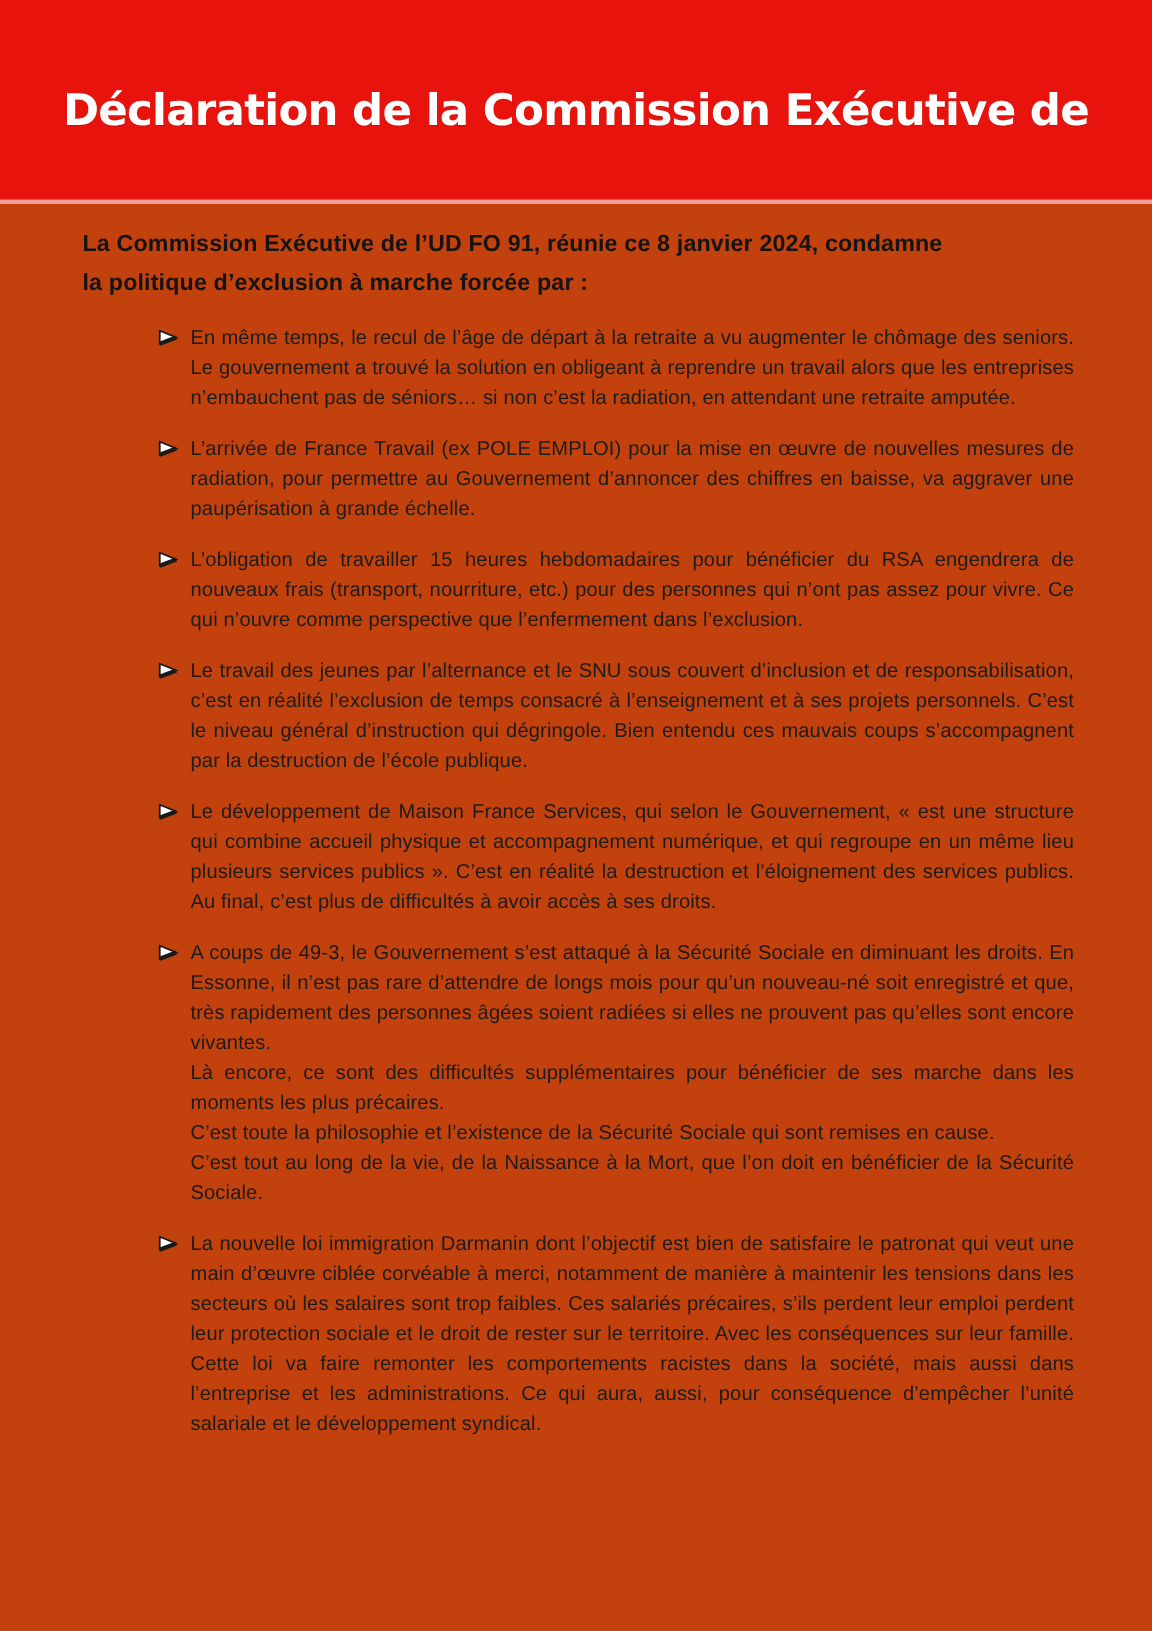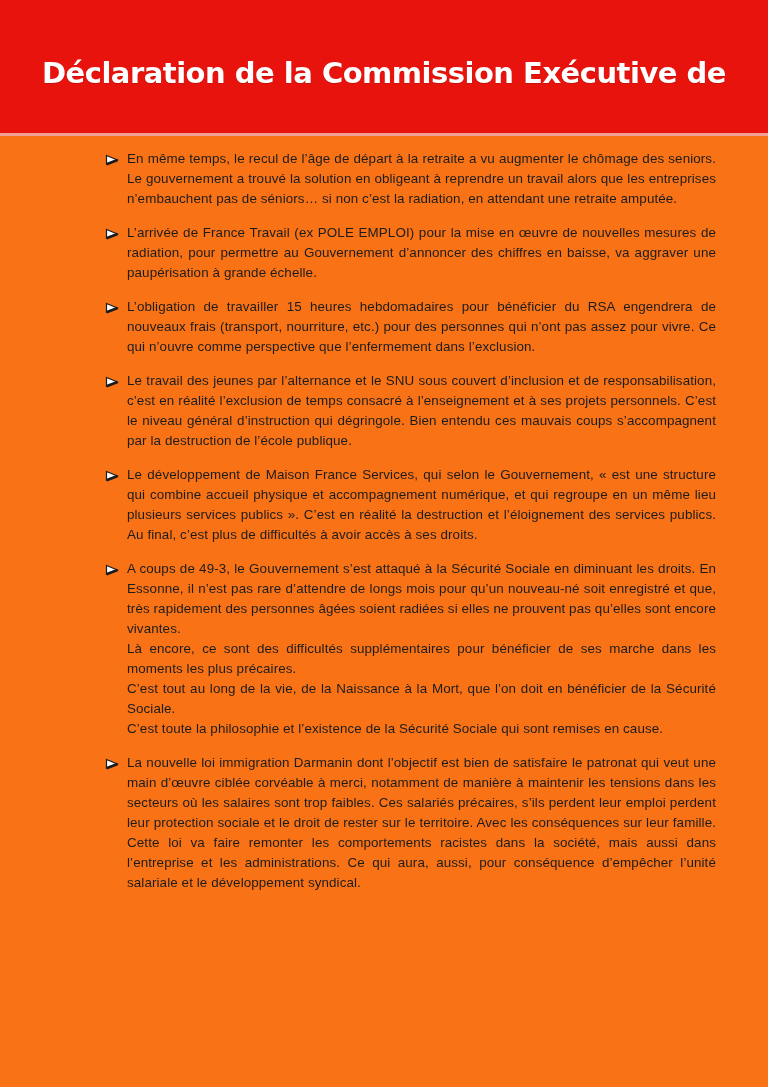--- a/index.html
+++ b/index.html
@@ -8,21 +8,21 @@
     --ink:#1c1c1c;
   }
   html,body{margin:0;padding:0;}
   body{
     width:768px;height:1087px;
     background:#ffffff;
     font-family:"Liberation Sans", sans-serif;
     color:var(--ink);
     overflow:hidden;
   }
-  .page{width:768px;height:1087px;position:relative;background:#f97316;}
+  .page{width:768px;height:1087px;position:relative;background:#c2410c;}
   
   .banner{
     width:768px;height:136px;
     background:var(--banner-red);
     border-bottom:3px solid var(--banner-edge);
     display:flex;flex-direction:column;
     justify-content:center;align-items:center;
     box-sizing:border-box;
     padding-top:14px;
   }
@@ -72,20 +72,24 @@
 </style>
 </head>
 <body>
 
 <div class="page">
 
   <div class="banner">
     <div class="title-line">Déclaration de la Commission Exécutive de</div>
   </div>
 
+  <div class="intro">
+    <div>La Commission  Exécutive de l’UD FO 91, réunie ce 8 janvier 2024, condamne</div>
+    <div>la politique  d’exclusion à marche forcée par :</div>
+  </div>
 
   <div class="bullets">
       <div class="bullet">
       <span class="bullet-marker">
         <svg width="14" height="13" viewBox="0 0 14 13" aria-hidden="true">
           <path d="M1.5 2.5 L12.5 7 L1.5 11.2 Z" fill="#ffffff" stroke="#1a1a1a" stroke-width="1.2" stroke-linejoin="miter"></path>
           <path d="M1.5 11.2 L12.5 7" stroke="#1a1a1a" stroke-width="2.8" fill="none"></path>
         </svg>
       </span>
       <div class="bullet-body">
@@ -139,22 +143,22 @@
       <div class="bullet">
       <span class="bullet-marker">
         <svg width="14" height="13" viewBox="0 0 14 13" aria-hidden="true">
           <path d="M1.5 2.5 L12.5 7 L1.5 11.2 Z" fill="#ffffff" stroke="#1a1a1a" stroke-width="1.2" stroke-linejoin="miter"></path>
           <path d="M1.5 11.2 L12.5 7" stroke="#1a1a1a" stroke-width="2.8" fill="none"></path>
         </svg>
       </span>
       <div class="bullet-body">
           <div class="para">A coups de 49-3, le Gouvernement s’est attaqué à la Sécurité Sociale en diminuant les droits. En Essonne, il n’est pas rare d’attendre de longs mois pour qu’un nouveau-né soit enregistré et que, très rapidement des personnes âgées soient radiées si elles ne prouvent pas qu’elles sont encore vivantes.</div>
           <div class="para">Là encore, ce sont des difficultés supplémentaires pour bénéficier de ses marche dans les moments les plus précaires.</div>
+          <div class="para">C’est toute la philosophie et l’existence de la Sécurité Sociale qui sont remises en cause.</div>
           <div class="para">C’est tout au long de la vie, de la Naissance à la Mort, que l’on doit en bénéficier de la Sécurité Sociale.</div>
-          <div class="para">C’est toute la philosophie et l’existence de la Sécurité Sociale qui sont remises en cause.</div>
         </div>
     </div>
       <div class="bullet">
       <span class="bullet-marker">
         <svg width="14" height="13" viewBox="0 0 14 13" aria-hidden="true">
           <path d="M1.5 2.5 L12.5 7 L1.5 11.2 Z" fill="#ffffff" stroke="#1a1a1a" stroke-width="1.2" stroke-linejoin="miter"></path>
           <path d="M1.5 11.2 L12.5 7" stroke="#1a1a1a" stroke-width="2.8" fill="none"></path>
         </svg>
       </span>
       <div class="bullet-body">

